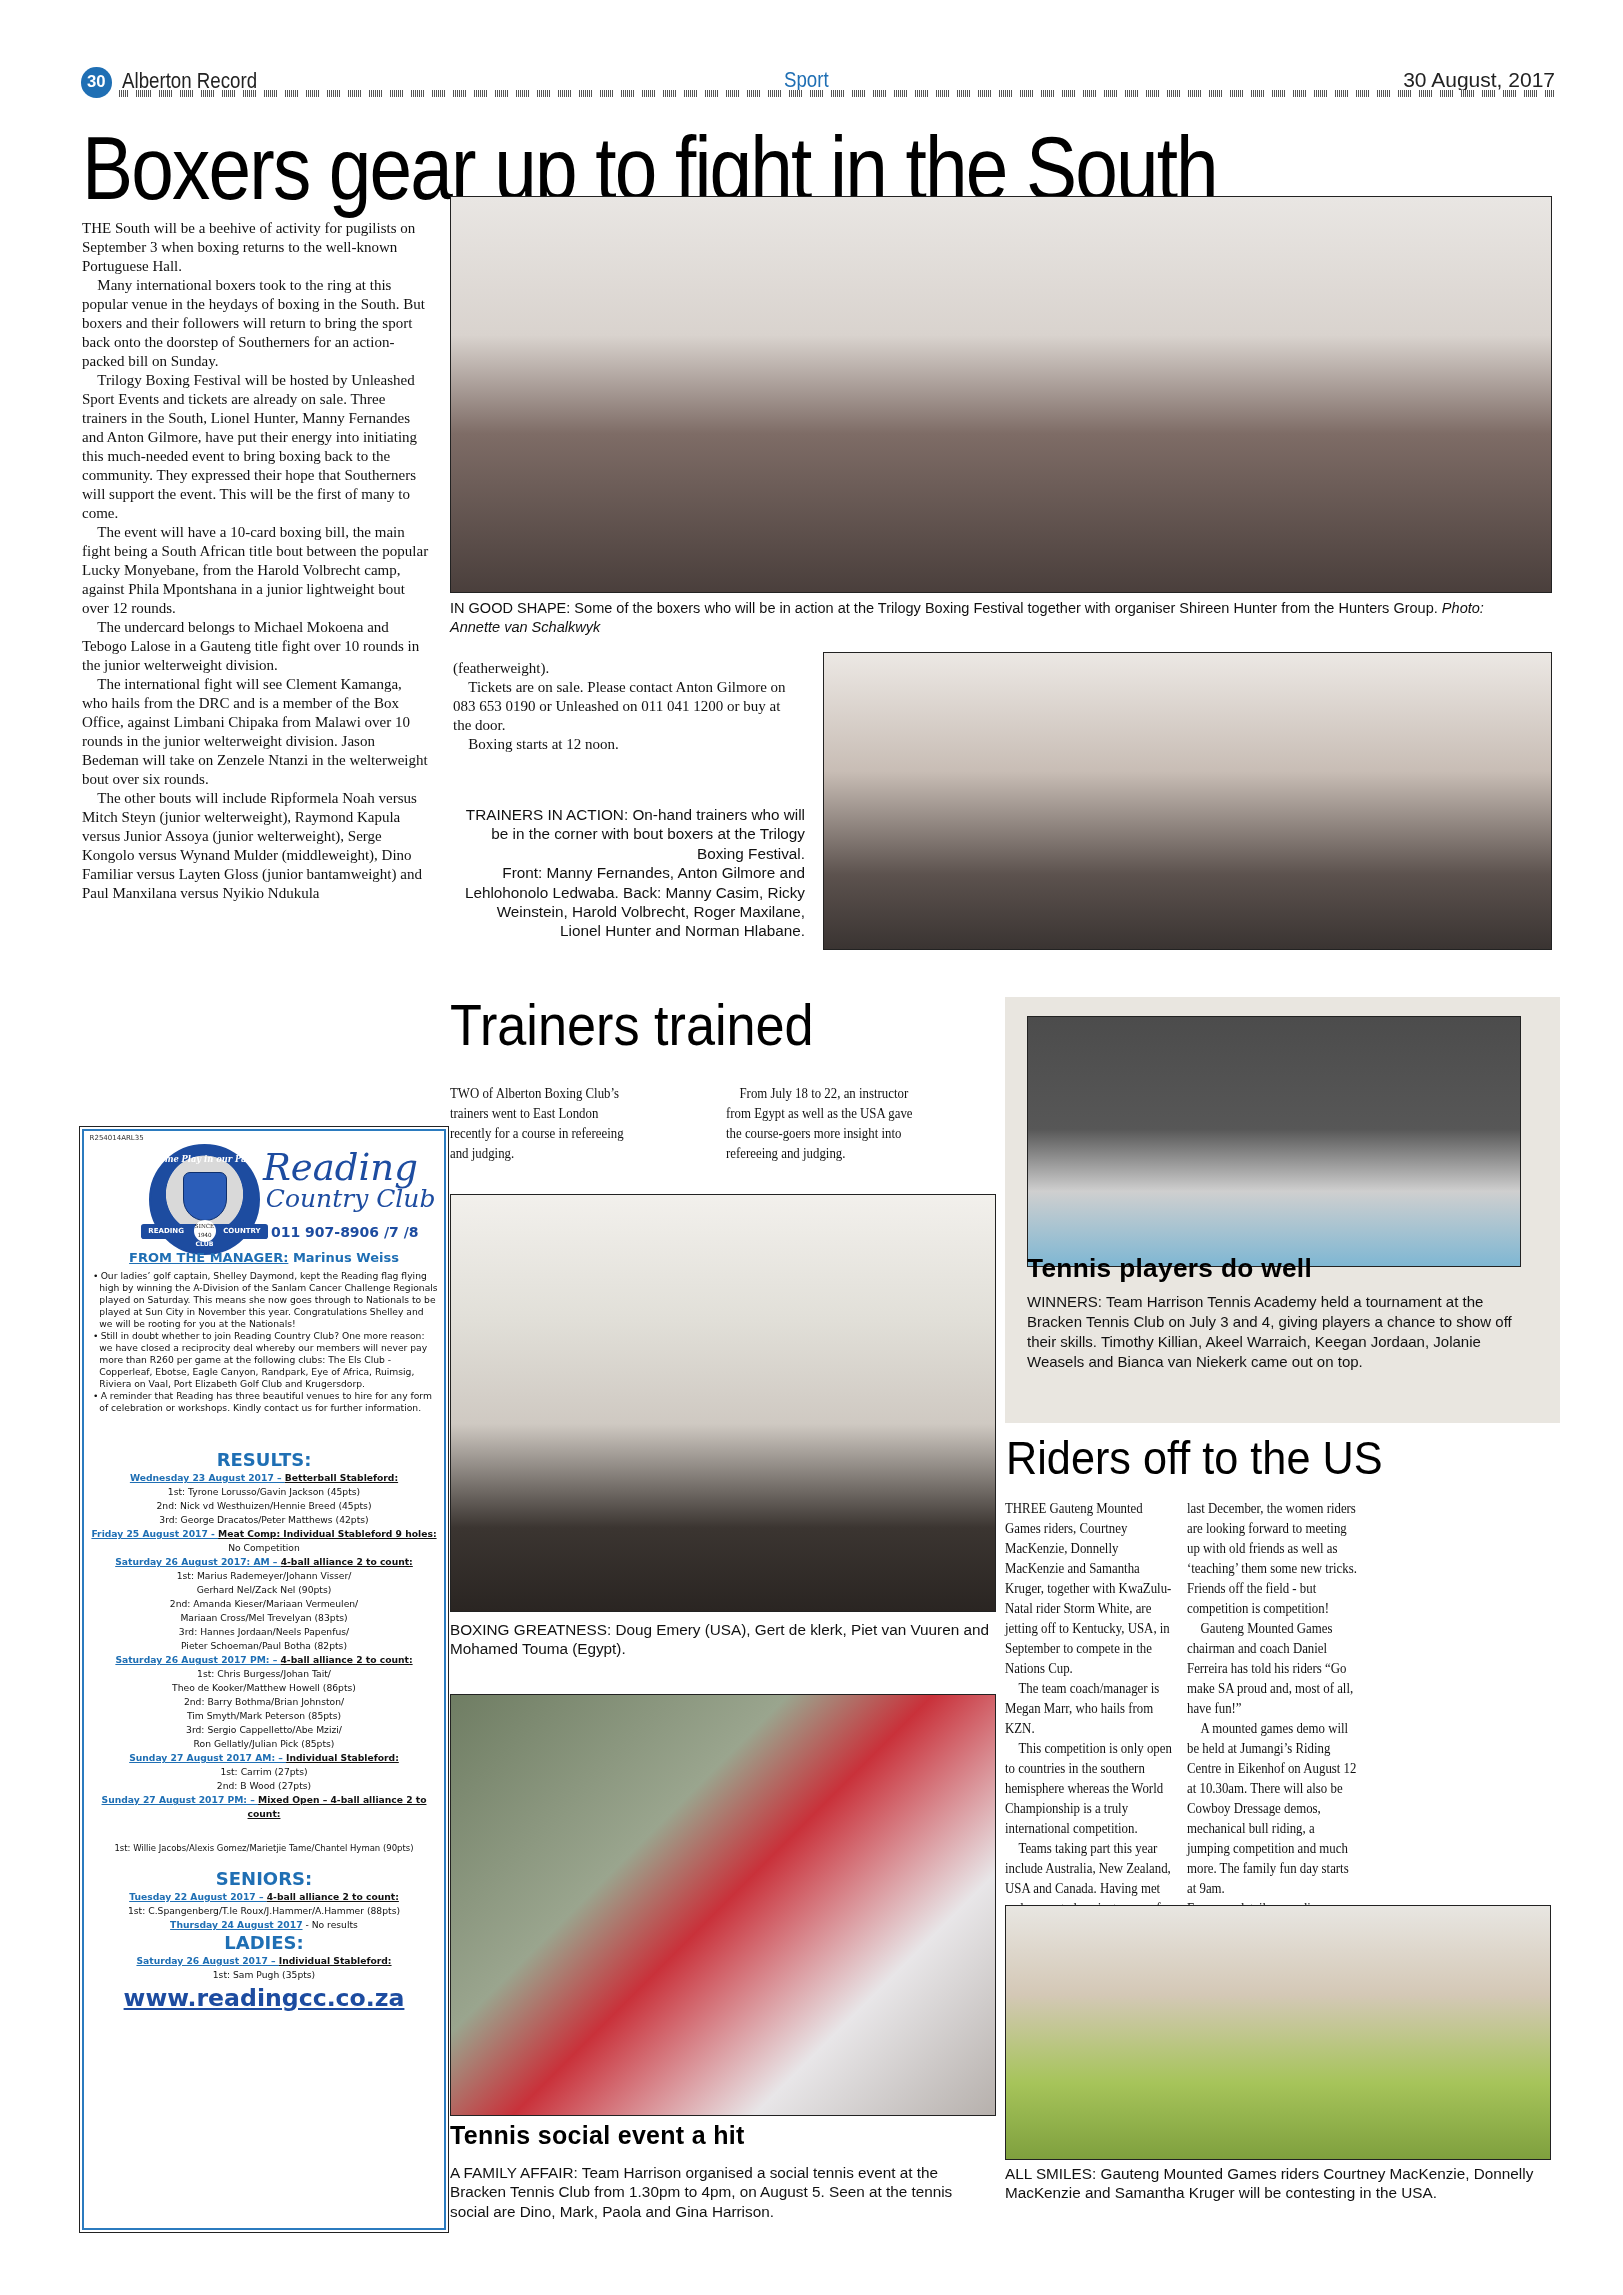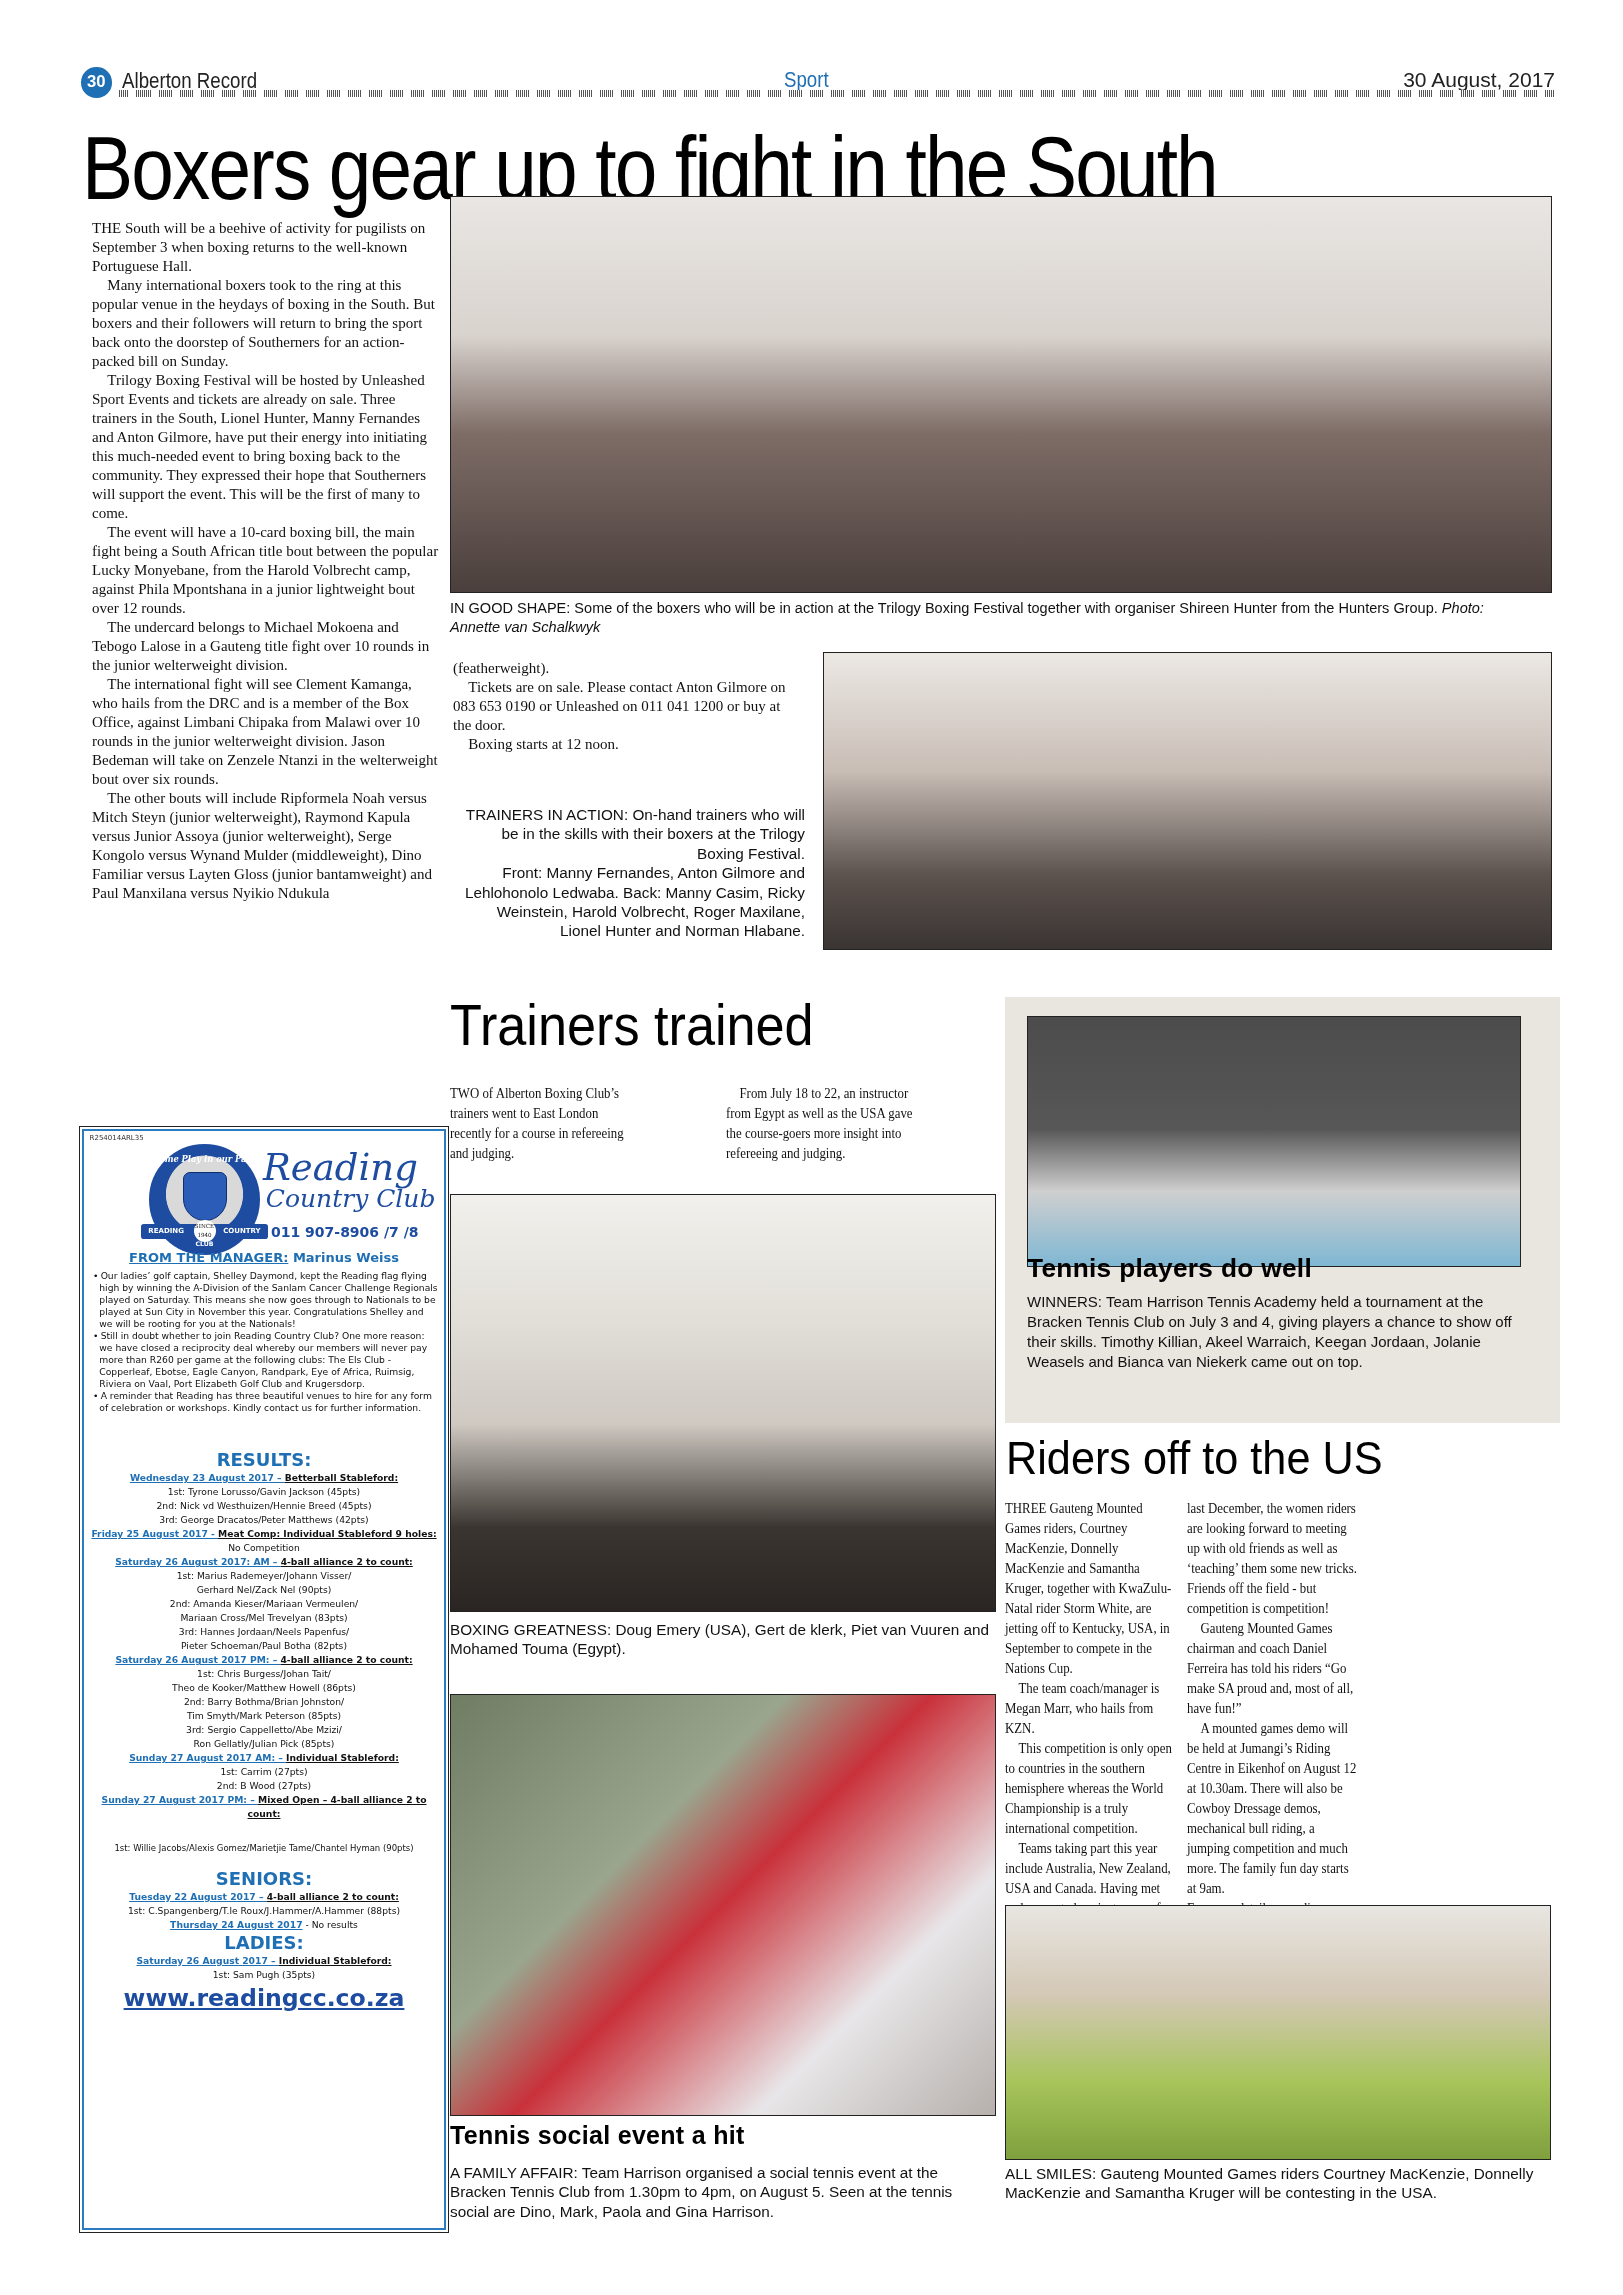--- a/index.html
+++ b/index.html
@@ -17,21 +17,21 @@
   .rule { left: 119px; top: 90px; width: 1435px; height: 7px;
     background: repeating-linear-gradient(90deg, #555 0 0.7px, #fff 0.7px 2.1px); }
 
   h1.headline { left: 82px; top: 117px; font-family: "Liberation Sans", sans-serif; font-weight: normal; font-size: 89px; letter-spacing: -2.1px;
     transform: scaleX(0.86); transform-origin: left; white-space: nowrap; color: #000; }
 
   .body-text { font-size: 15px; line-height: 19px; text-align: left; }
   .body-text p { text-indent: 15.3px; }
   .body-text p.first { text-indent: 0; }
 
-  .col-left { left: 82px; top: 219px; width: 347px; margin-left: 10px; }
+  .col-left { left: 82px; top: 219px; width: 347px; }
 
   .photo { border: 1.4px solid #222; overflow: hidden; }
   .caption { font-family: "Liberation Sans", sans-serif; font-size: 15.3px; line-height: 19.4px; transform-origin: left top; }
   .caption em { font-style: italic; }
 
   
   .ph-boxers { left: 450px; top: 196px; width: 1102px; height: 397px;
     background: linear-gradient(180deg, #e9e6e3 0%, #d9d3ce 35%, #7e6c66 60%, #4a3f3c 100%); }
   .ph-trainers { left: 823px; top: 652px; width: 729px; height: 298px;
     background: linear-gradient(180deg, #ece8e4 0%, #c8bdb5 40%, #5c524e 75%, #3a3432 100%); }
@@ -128,21 +128,21 @@
   <em>Photo: Annette van Schalkwyk</em>
 </div>
 
 <div class="abs continued body-text">
   <p class="first">(featherweight).</p>
   <p>Tickets are on sale. Please contact Anton Gilmore on 083 653 0190 or Unleashed on 011 041 1200 or buy at the door.</p>
   <p>Boxing starts at 12 noon.</p>
 </div>
 
 <div class="abs caption trainers-cap">
-  <div>TRAINERS  IN ACTION: On-hand trainers who will be in the skills with their boxers at the Trilogy Boxing Festival.</div>
+  <div>TRAINERS  IN ACTION: On-hand trainers who will be in the corner with bout boxers at the Trilogy Boxing Festival.</div>
   <div>Front: Manny Fernandes, Anton Gilmore and Lehlohonolo Ledwaba. Back: Manny Casim, Ricky Weinstein, Harold Volbrecht, Roger Maxilane, Lionel Hunter and Norman Hlabane.</div>
 </div>
 <div class="abs photo ph-trainers"></div>
 
 <h2 class="abs section-head trainers-head">Trainers trained</h2>
 <div class="abs trainers-c1">
   <div class="narrow inner">TWO of Alberton Boxing Club’s trainers went to East London recently for a course in refereeing and judging.</div>
 </div>
 <div class="abs trainers-c2">
   <div class="narrow inner" style="text-indent:15.3px;">From July 18 to 22, an instructor from Egypt as well as the USA gave the course-goers more insight into refereeing and judging.</div>

